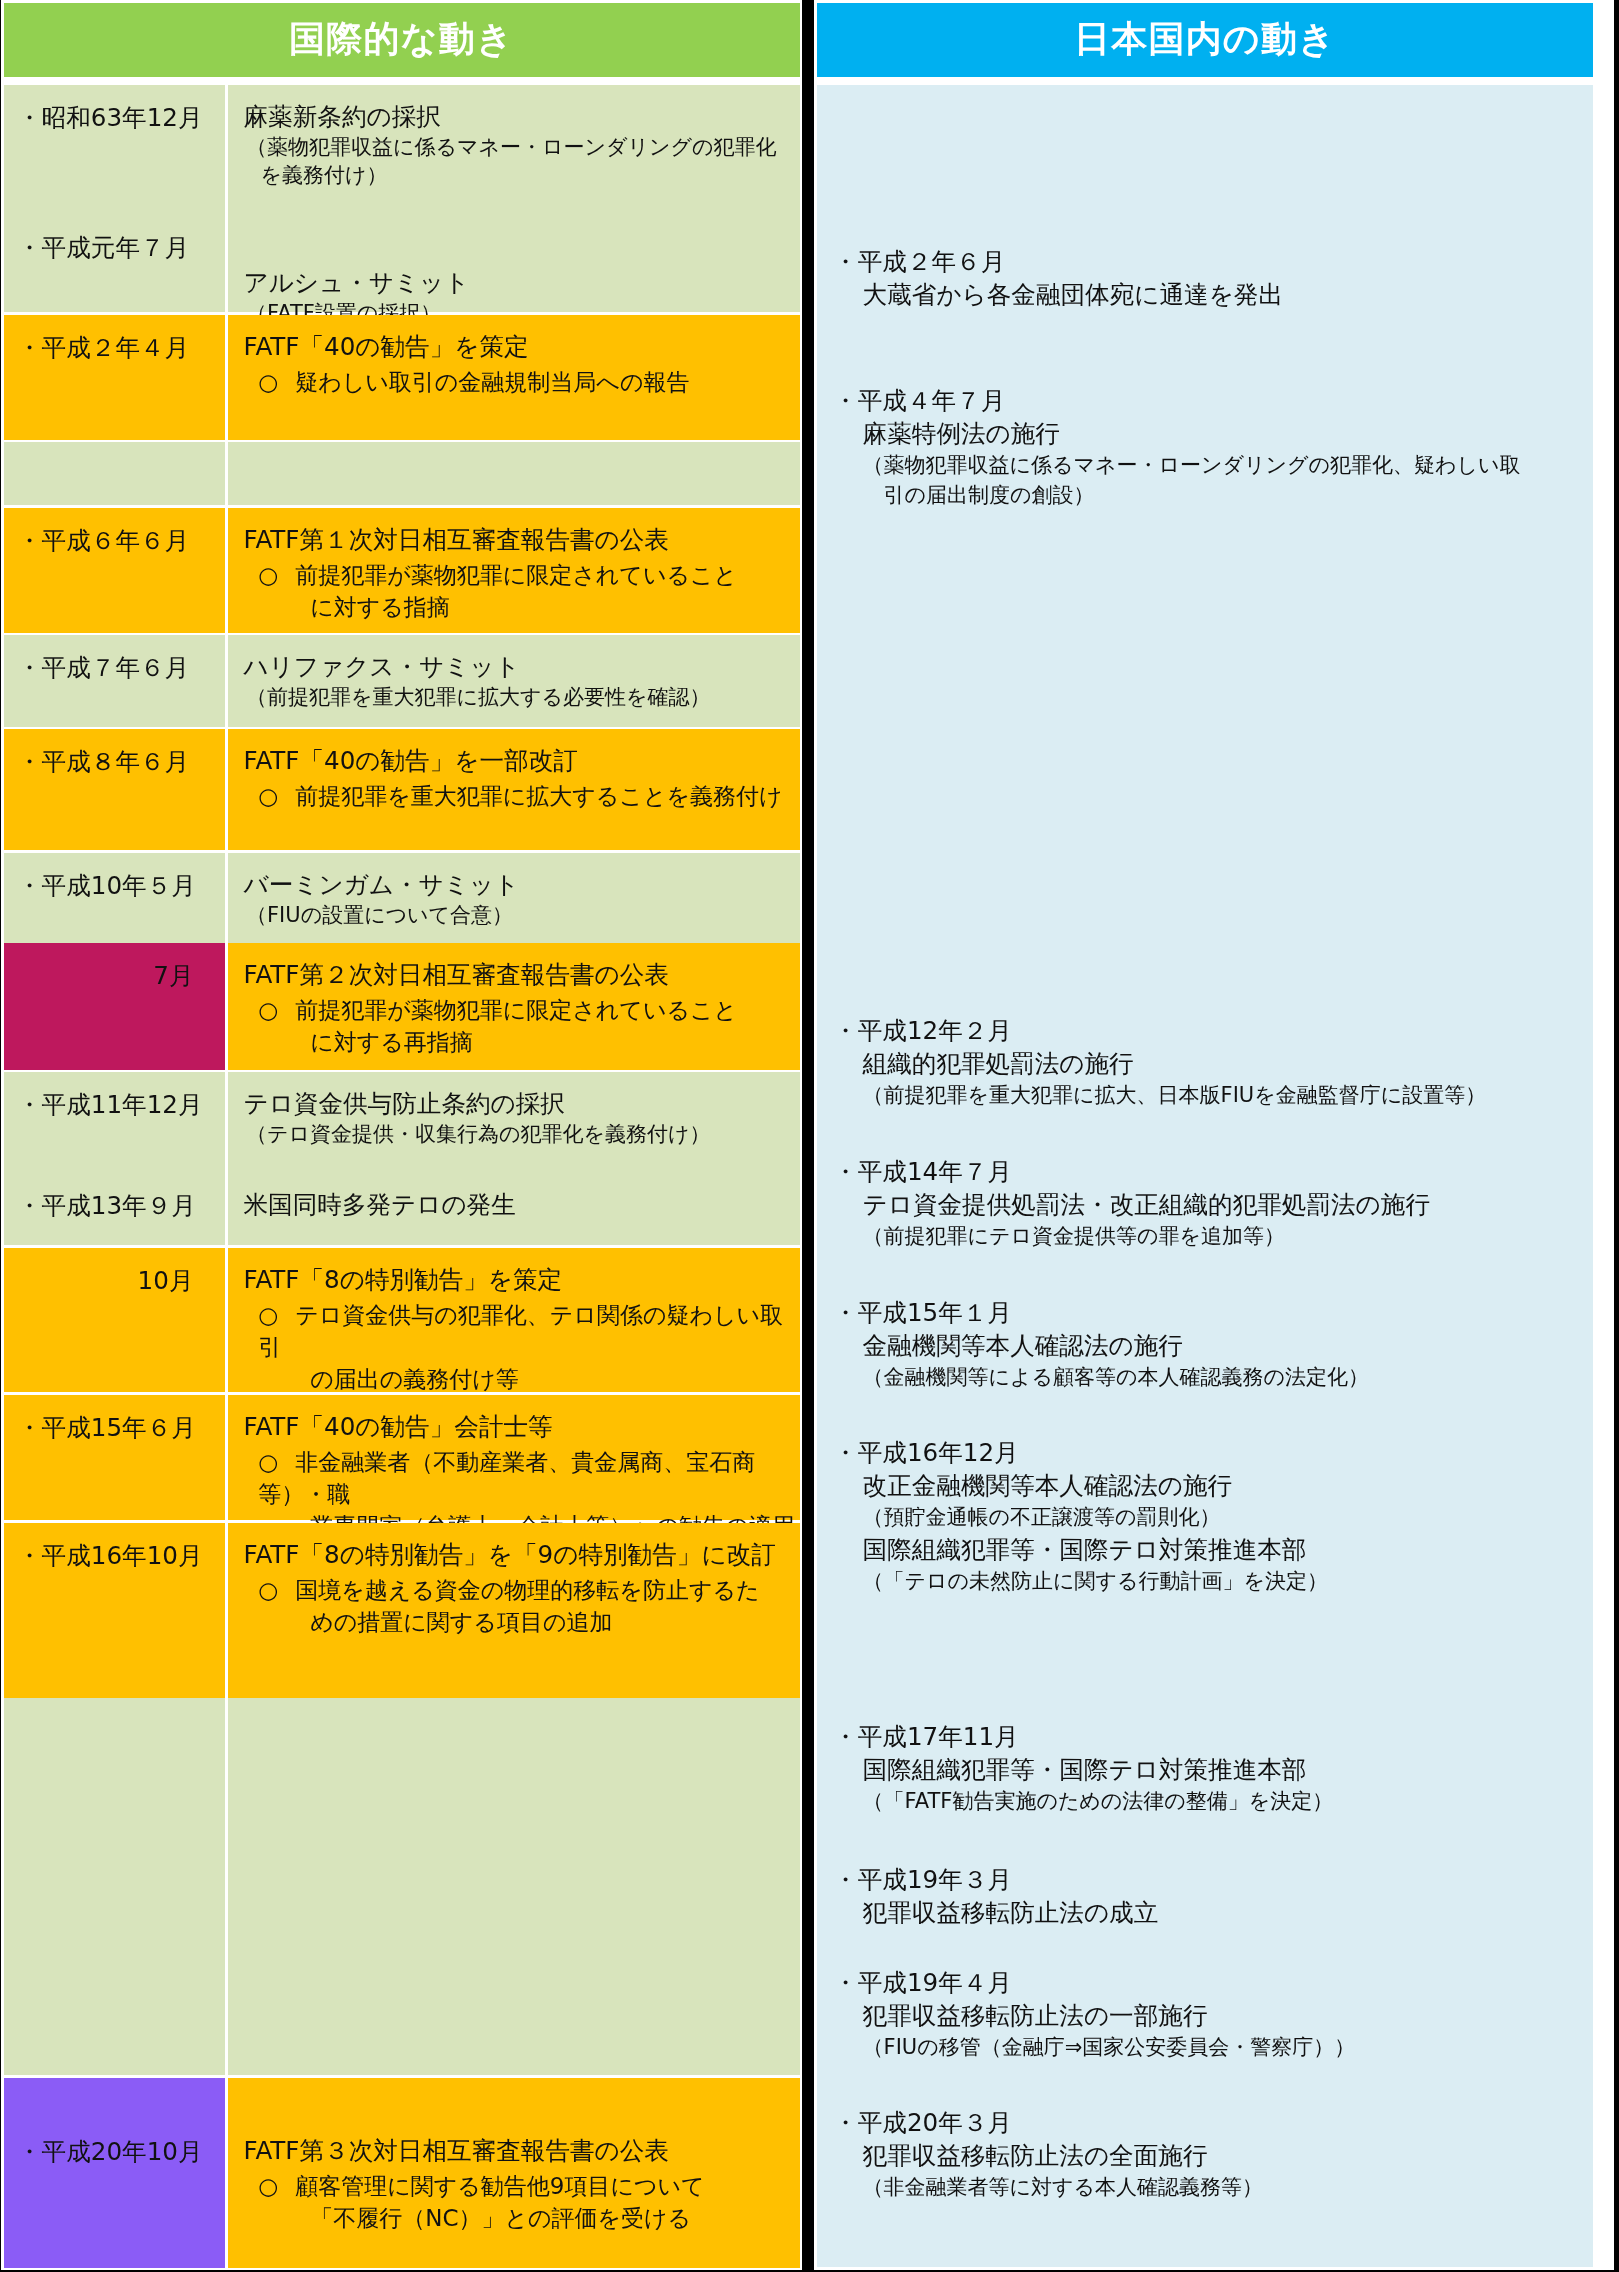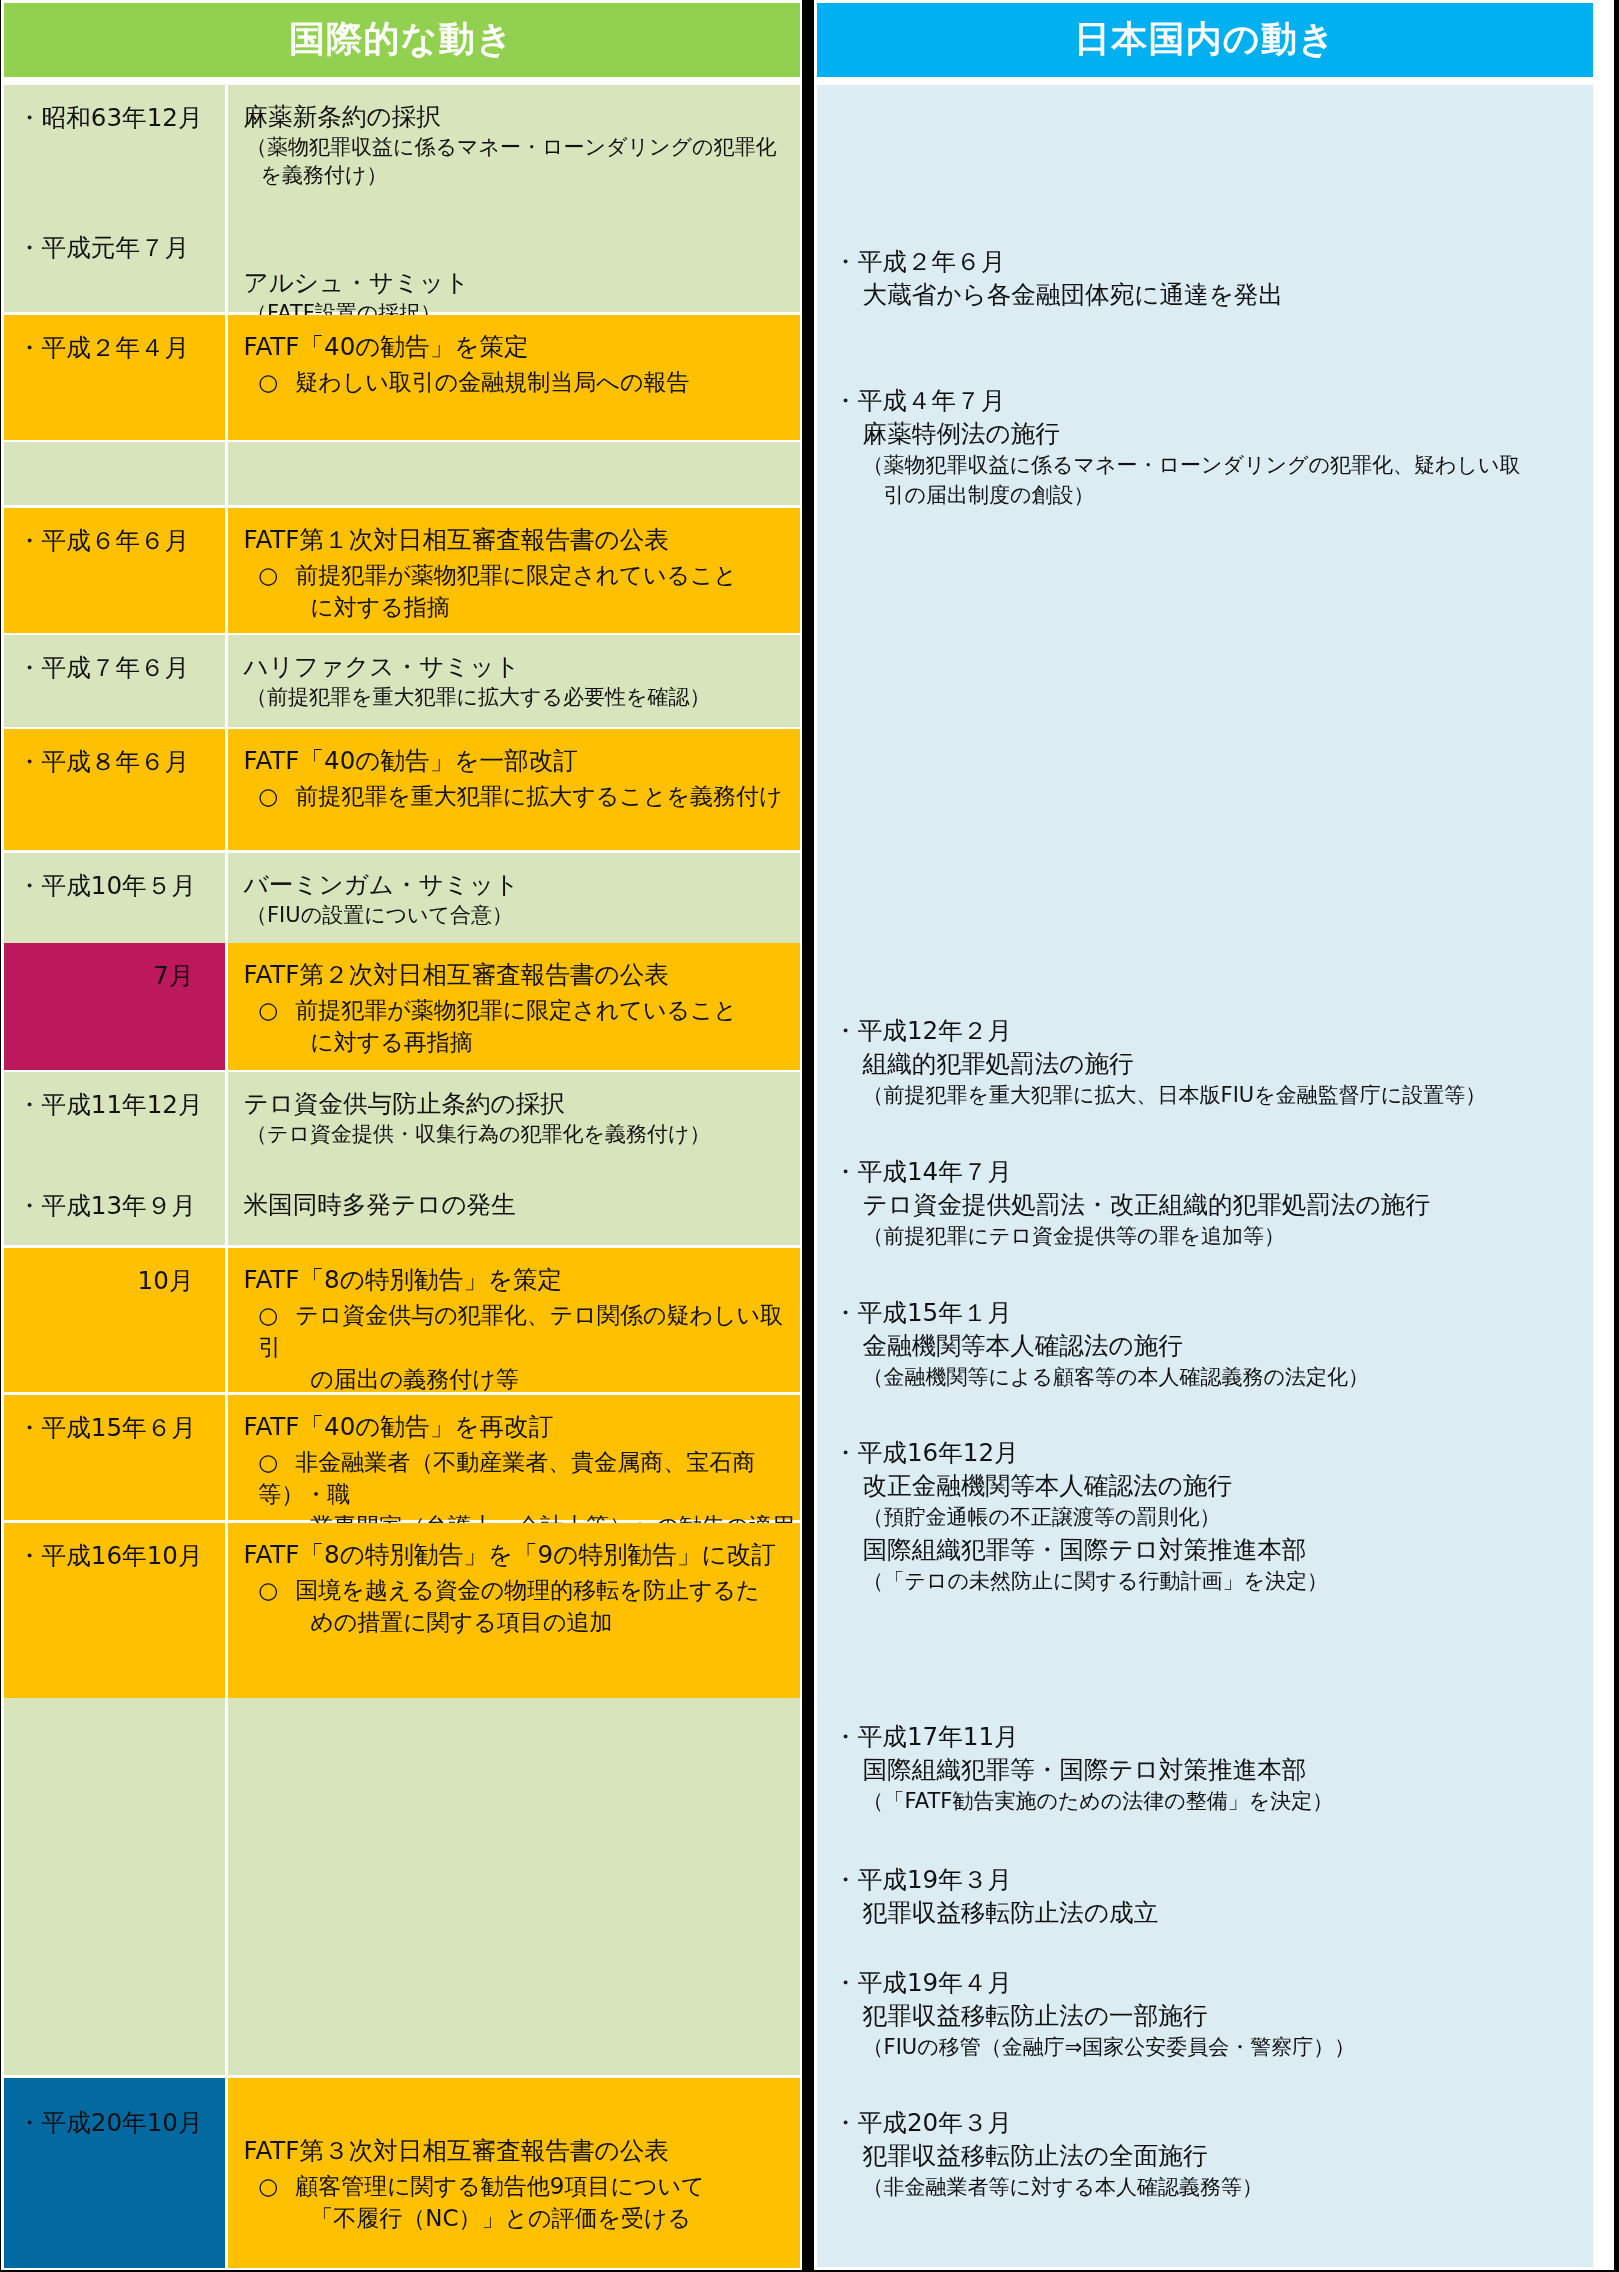--- a/index.html
+++ b/index.html
@@ -136,37 +136,37 @@
       <div class="row" style="top: 1248px; height: 144px;">
         <div class="date right" style="background: rgb(255, 192, 0);"><span>10月</span></div>
         <div class="body" style="background: rgb(255, 192, 0);">
           <div class="title">FATF「8の特別勧告」を策定</div>
           <div class="bullet" style="margin-top: 2.5px;"><span class="mark">○</span><span>テロ資金供与の犯罪化、テロ関係の疑わしい取引</span><span class="cont">の届出の義務付け等</span></div>
         </div>
       </div>
       <div class="row" style="top: 1395px; height: 125px;">
         <div class="date" style="background: rgb(255, 192, 0);"><span>・平成15年６月</span></div>
         <div class="body" style="background: rgb(255, 192, 0);">
-          <div class="title">FATF「40の勧告」を再改訂</div>
+          <div class="title">FATF「40の勧告」会計士等</div>
           <div class="bullet" style="margin-top: 2.5px;"><span class="mark">○</span><span>非金融業者（不動産業者、貴金属商、宝石商等）・職</span><span class="cont">業専門家（弁護士、会計士等）への勧告の適用</span></div>
         </div>
       </div>
       <div class="row" style="top: 1523px; height: 189px;">
         <div class="date" style="background: rgb(255, 192, 0);"><span>・平成16年10月</span></div>
         <div class="body" style="background: rgb(255, 192, 0);">
           <div class="title">FATF「8の特別勧告」を「9の特別勧告」に改訂</div>
           <div class="bullet" style="margin-top: 2.5px;"><span class="mark">○</span><span>国境を越える資金の物理的移転を防止するた</span><span class="cont">めの措置に関する項目の追加</span></div>
         </div>
       </div>
       <div class="row" style="top: 1698px; height: 377px;">
         <div class="date" style="background: rgb(216, 228, 188);"></div>
         <div class="body" style="background: rgb(216, 228, 188);"></div>
       </div>
       <div class="row" style="top: 2078px; height: 190px;">
-        <div class="date" style="background: #0369a1; padding-top: 28px;"><span>・平成20年10月</span></div>
+        <div class="date" style="background: #8b5cf6; padding-top: 57px;"><span>・平成20年10月</span></div>
         <div class="body" style="background: rgb(255, 192, 0); padding-top: 57px;">
           <div class="title">FATF第３次対日相互審査報告書の公表</div>
           <div class="bullet" style="margin-top: 2.5px;"><span class="mark">○</span><span>顧客管理に関する勧告他9項目について</span><span class="cont">「不履行（NC）」との評価を受ける</span></div>
         </div>
       </div>
     </div>
 </div>
 
 <div class="panel" id="right-panel">
   <div class="hdr" id="right-hdr" style="background: rgb(0, 176, 240);">

